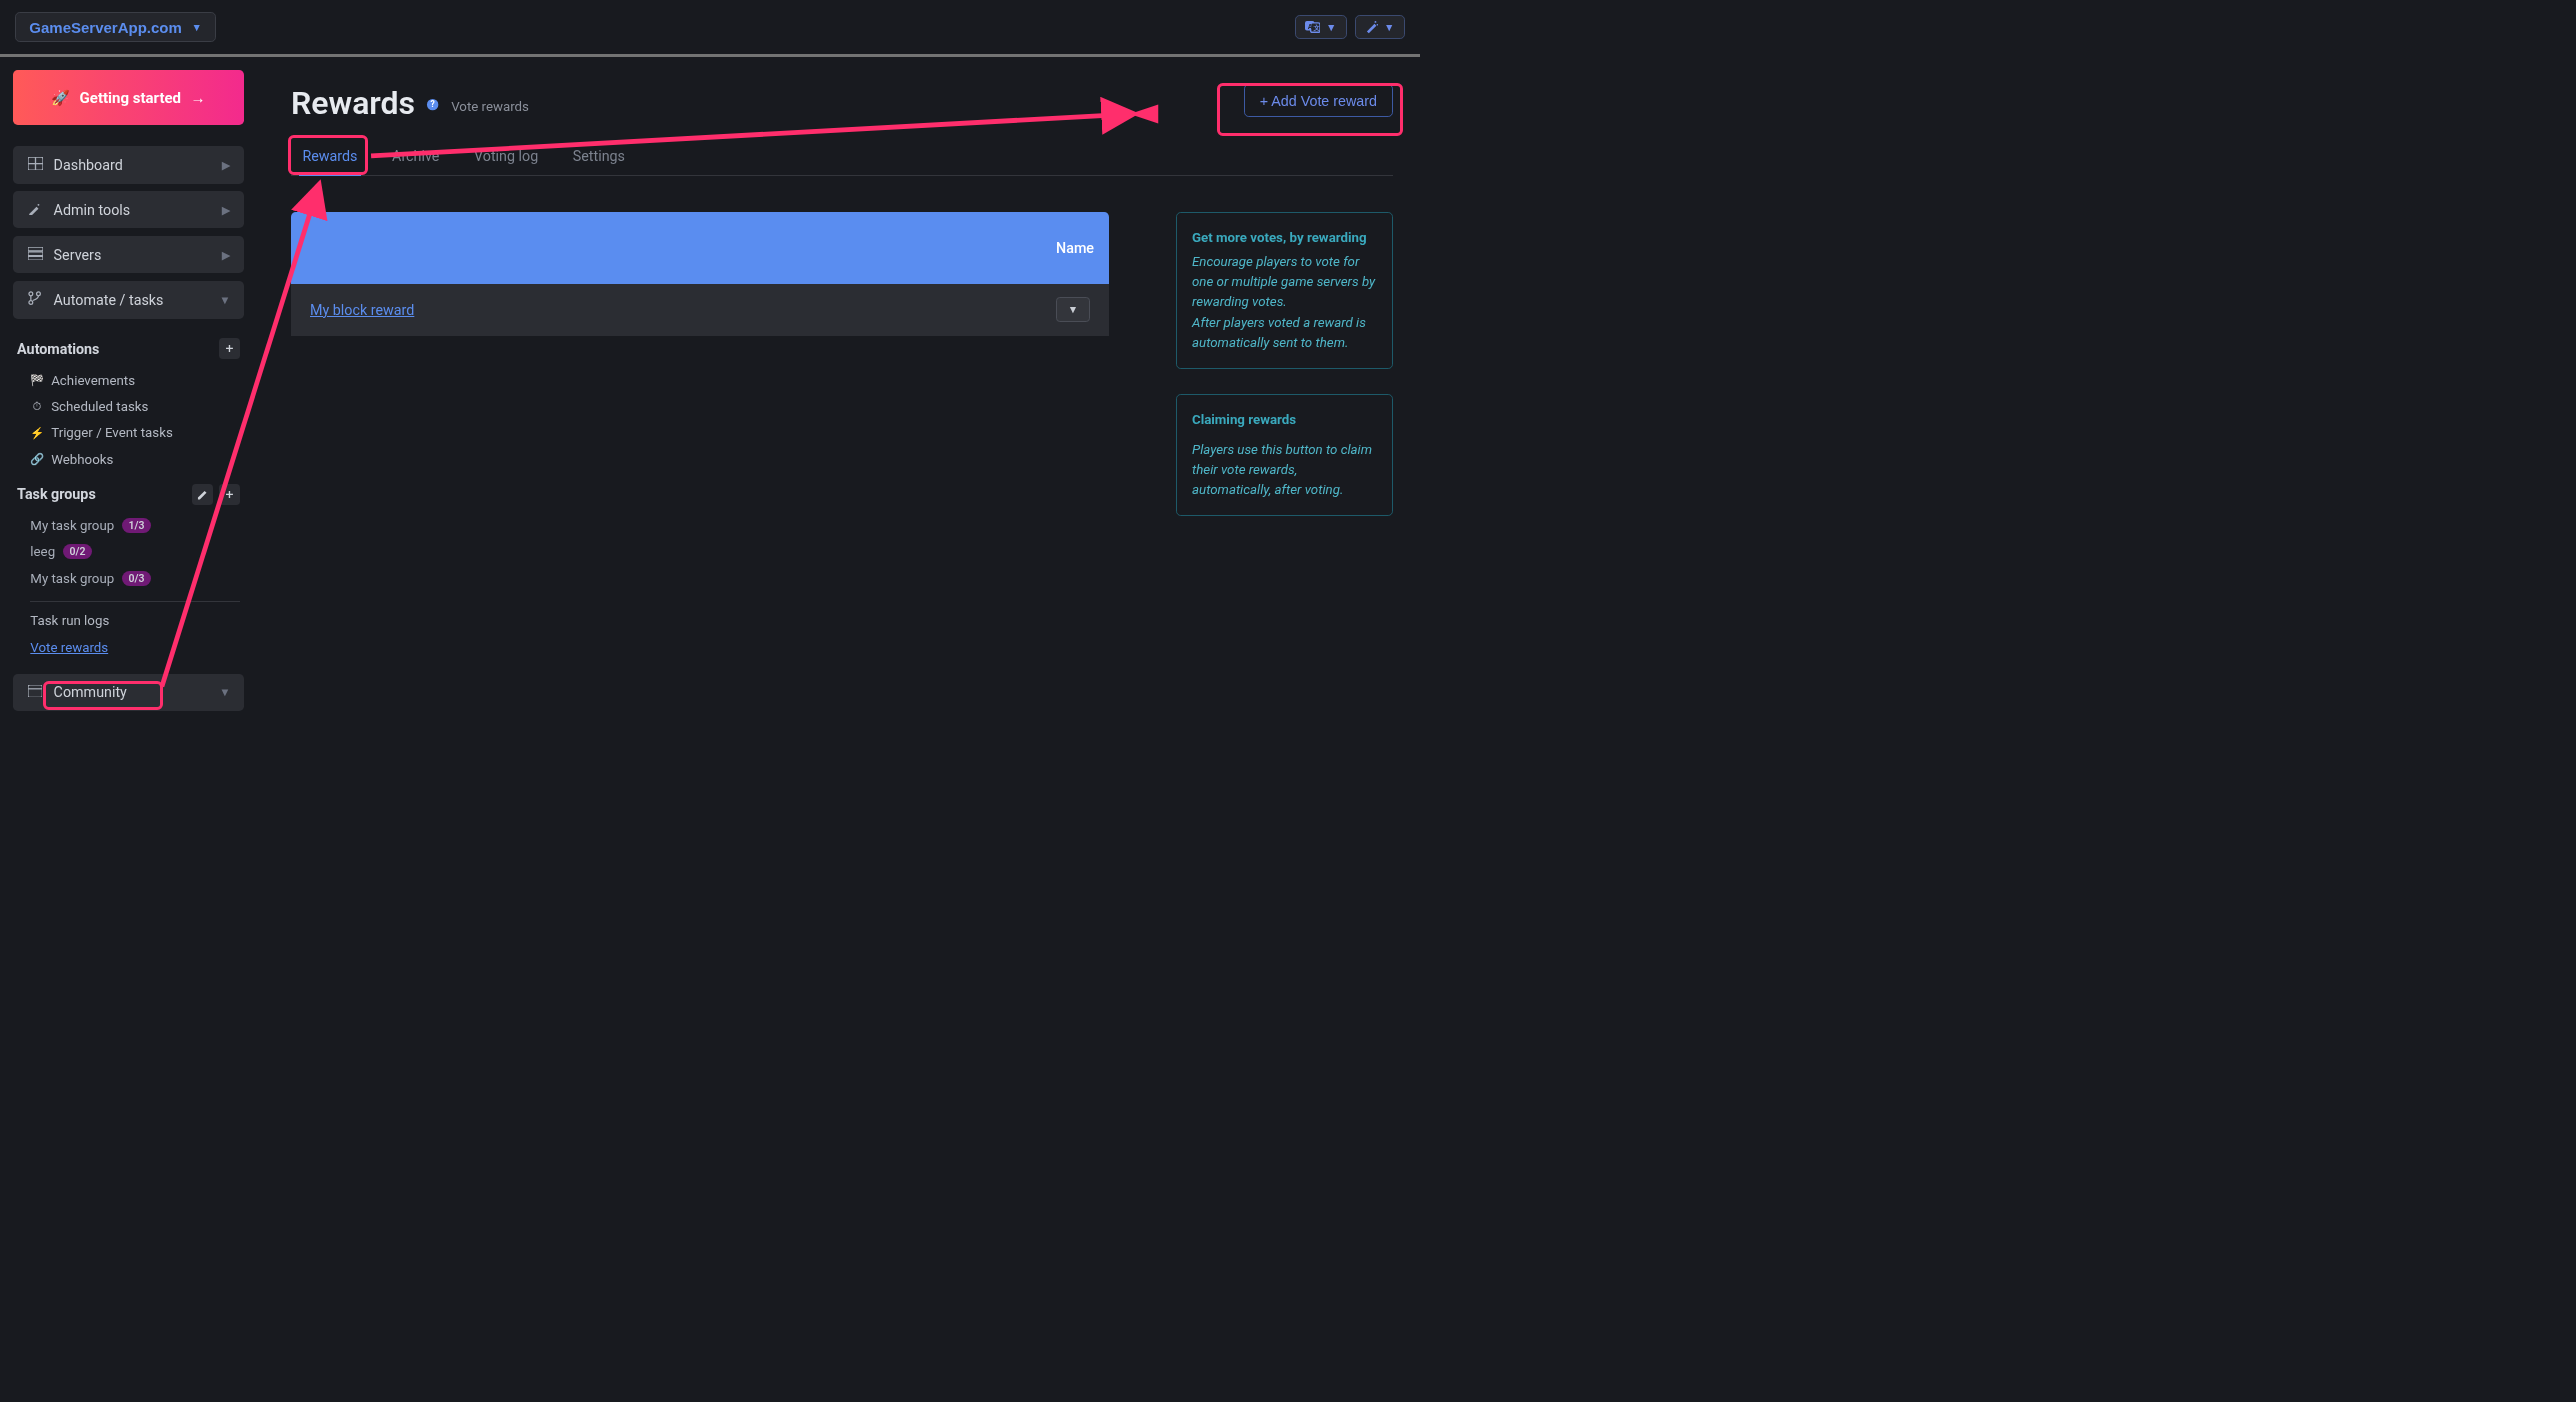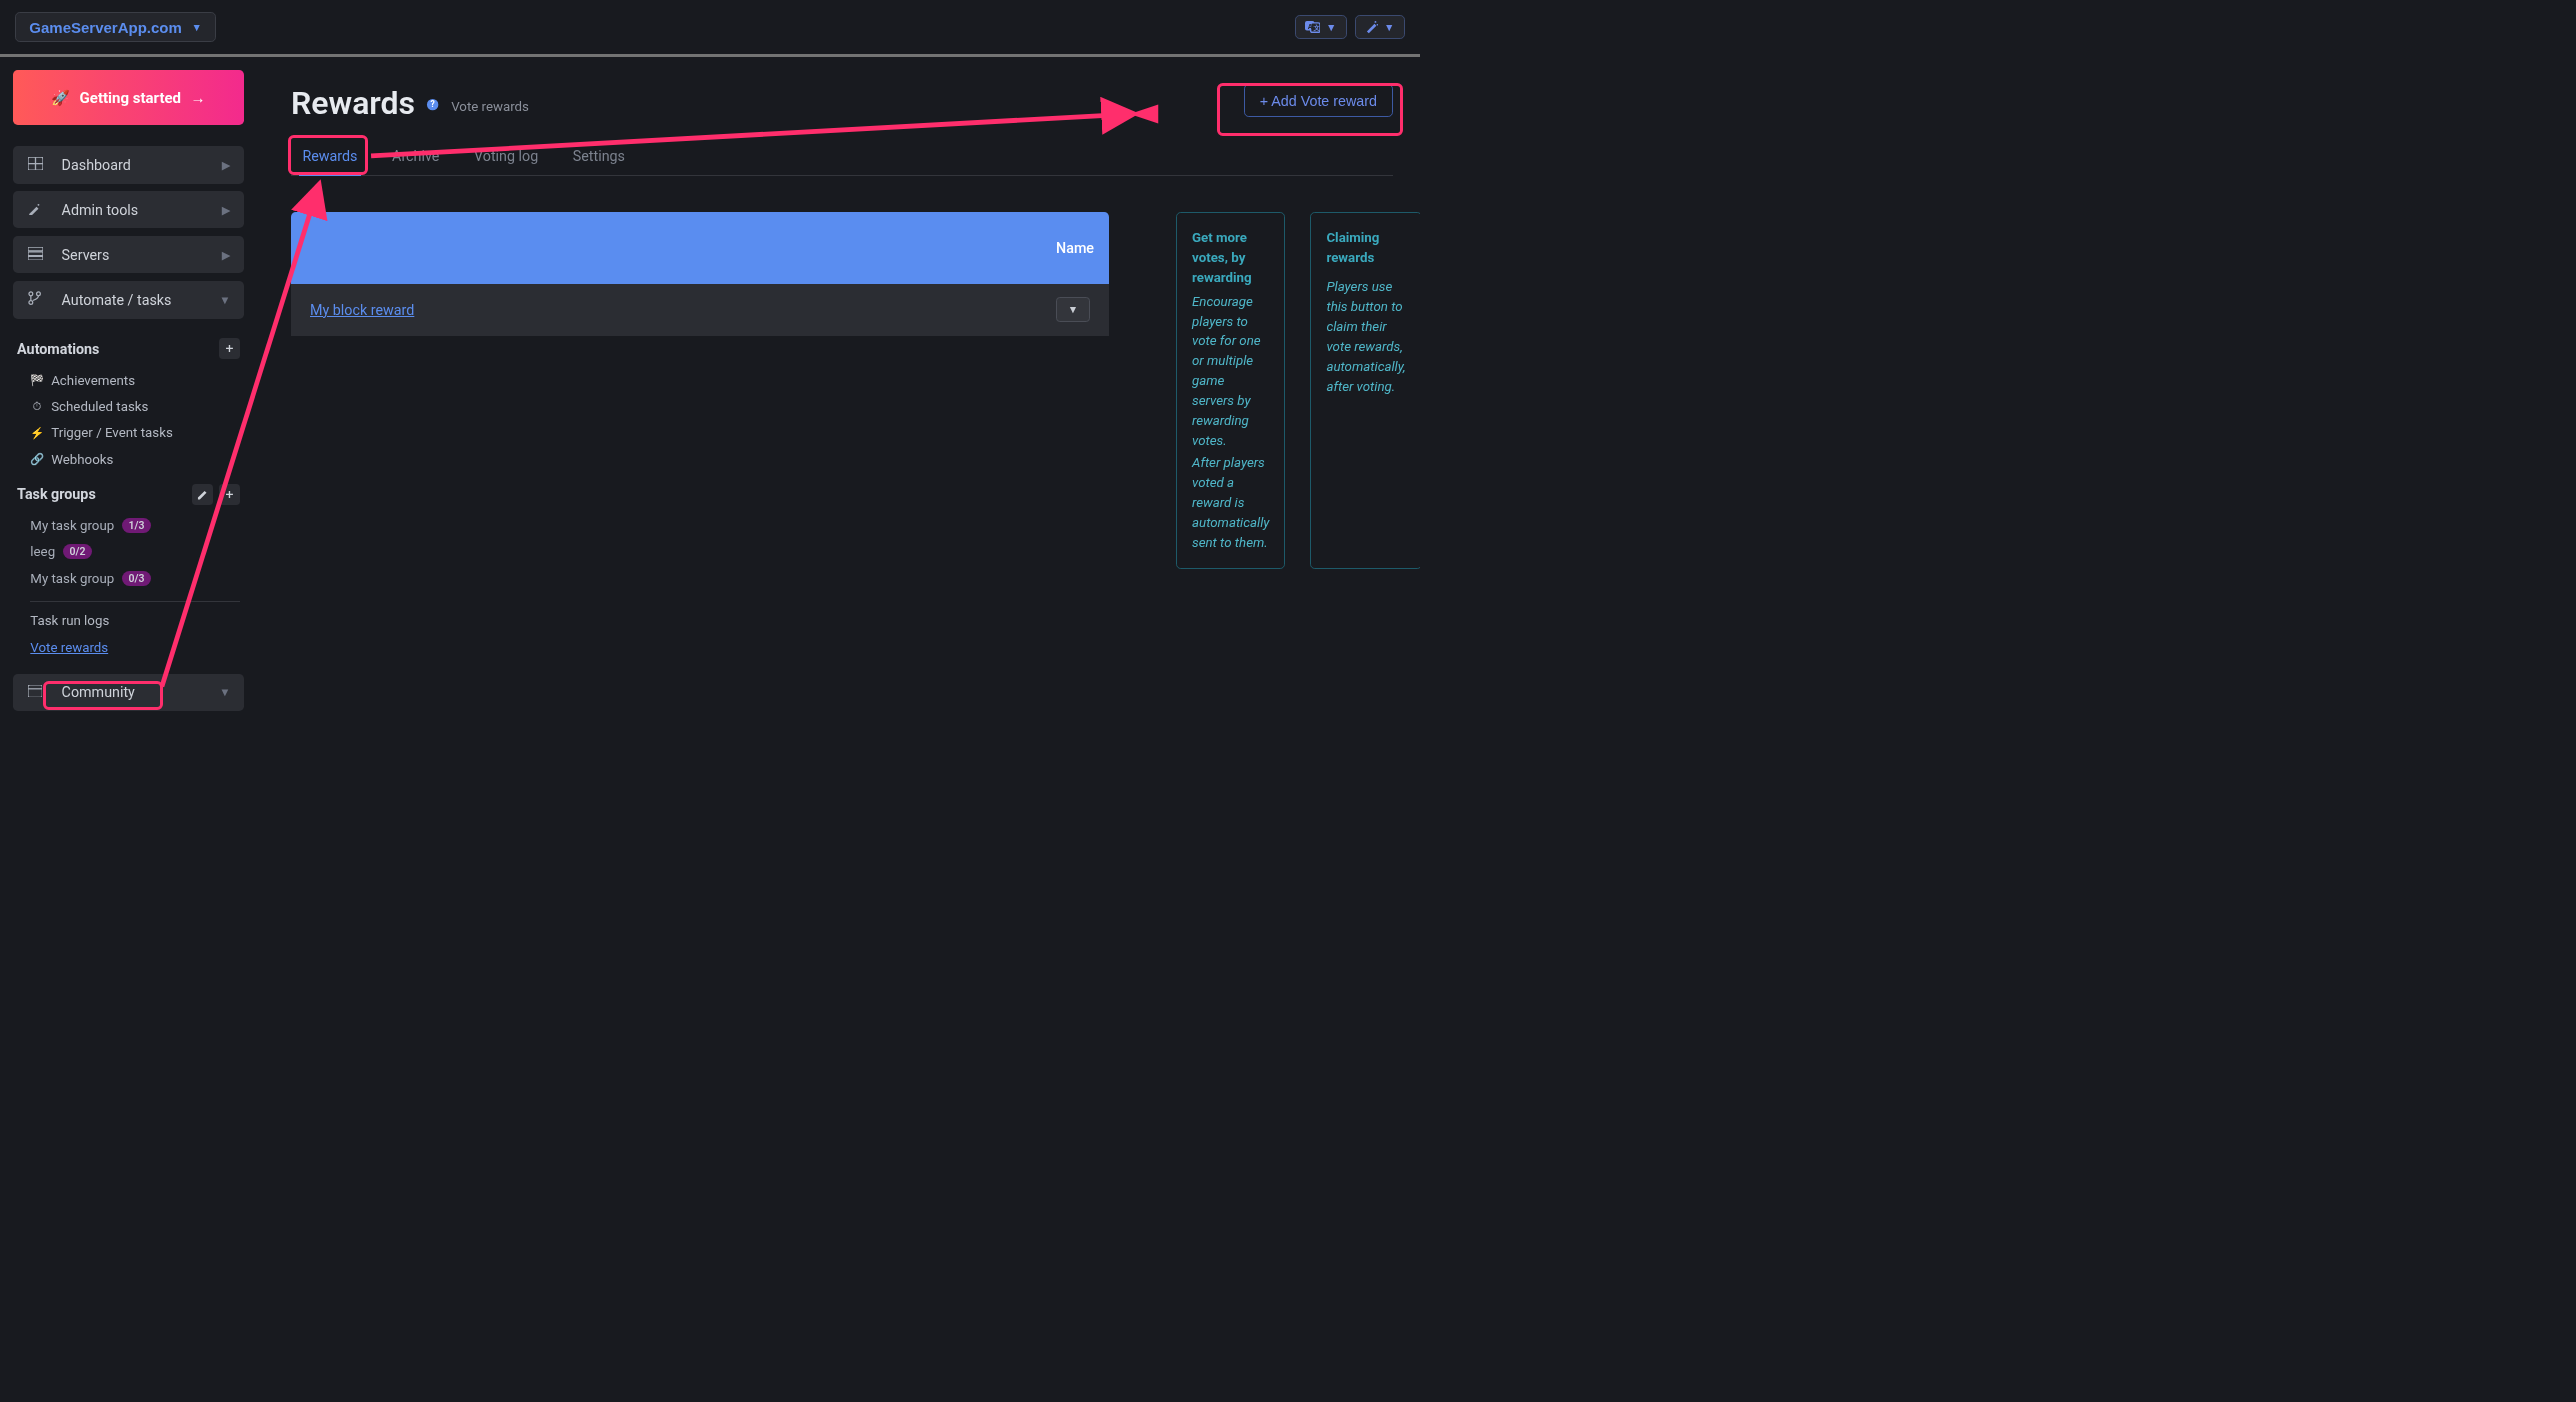--- a/index.html
+++ b/index.html
@@ -69,21 +69,21 @@
     background: linear-gradient(90deg, #ff5a58 0%, #f32a8d 100%);
     color: #fff;
     font-weight: 700;
     font-size: 15px;
     cursor: pointer;
     margin-bottom: 21px;
   }
   .nav-item {
     display: flex;
     align-items: center;
-    gap: 18px;
+    gap: 10px;
     padding: 10.5px 13.3px;
     background: #2b2d33;
     border-radius: 4.8px;
     margin-bottom: 7.6px;
     cursor: pointer;
     color: #cfd3da;
     font-size: 14.3px;
     position: relative;
   }
   .nav-item .chev {
@@ -264,21 +264,21 @@
     align-items: center;
     justify-content: center;
     color: #c9cdd4;
     cursor: pointer;
     font-size: 10.5px;
   }
 
   .info-col {
     width: 217px;
     display: flex;
-    flex-direction: row;
+    flex-direction: column;
     gap: 25px;
   }
   .info-box {
     border: 1px solid #1d5a69;
     border-radius: 4.8px;
     padding: 15px 15px;
     color: #4fb6c8;
     font-size: 13.3px;
     line-height: 1.5;
   }

